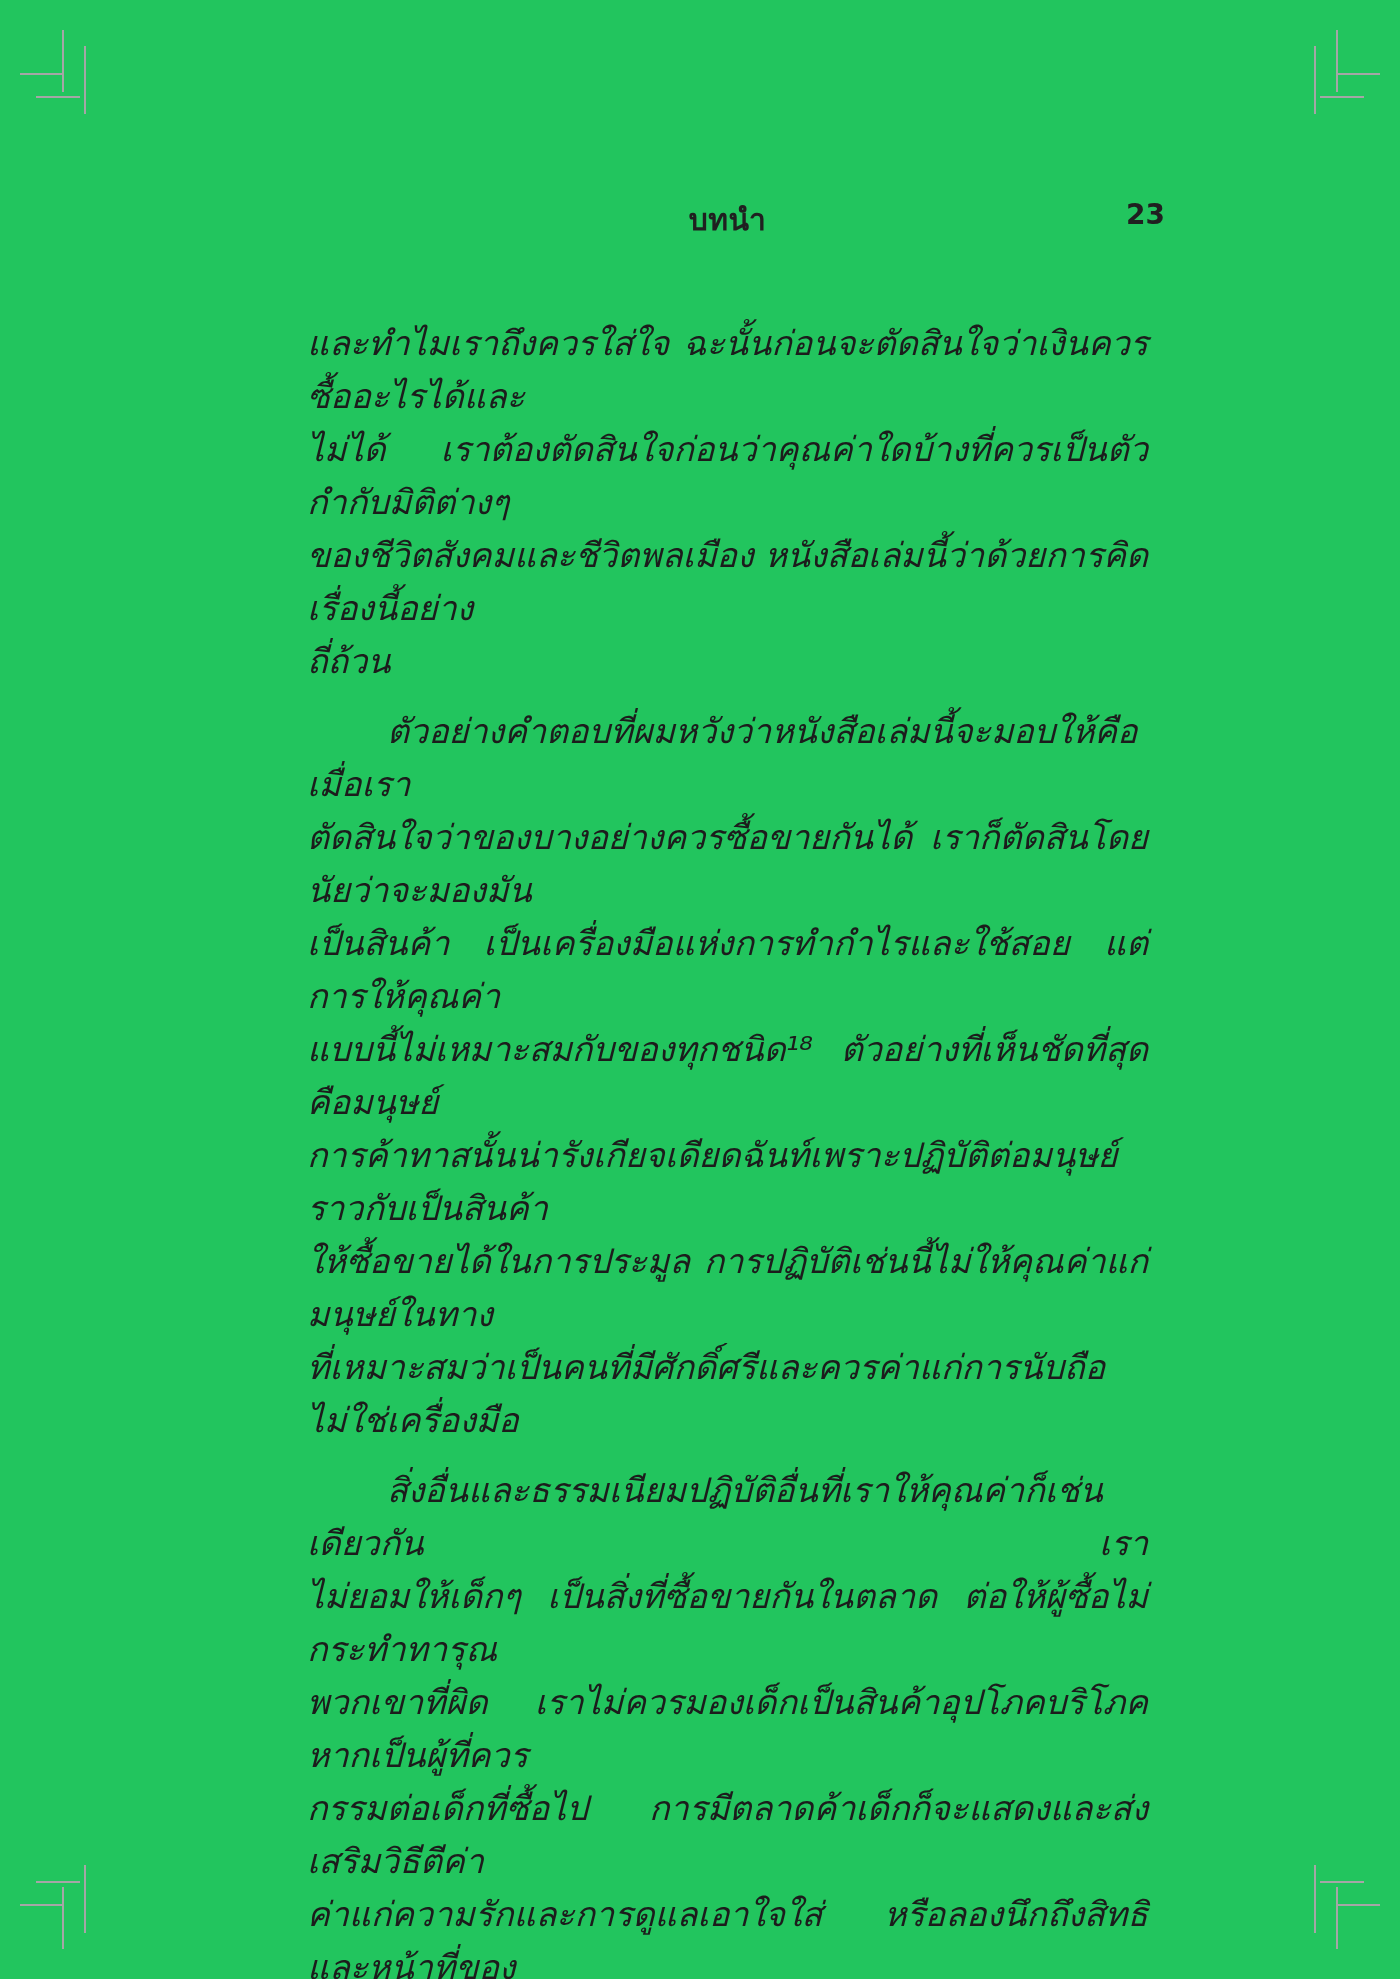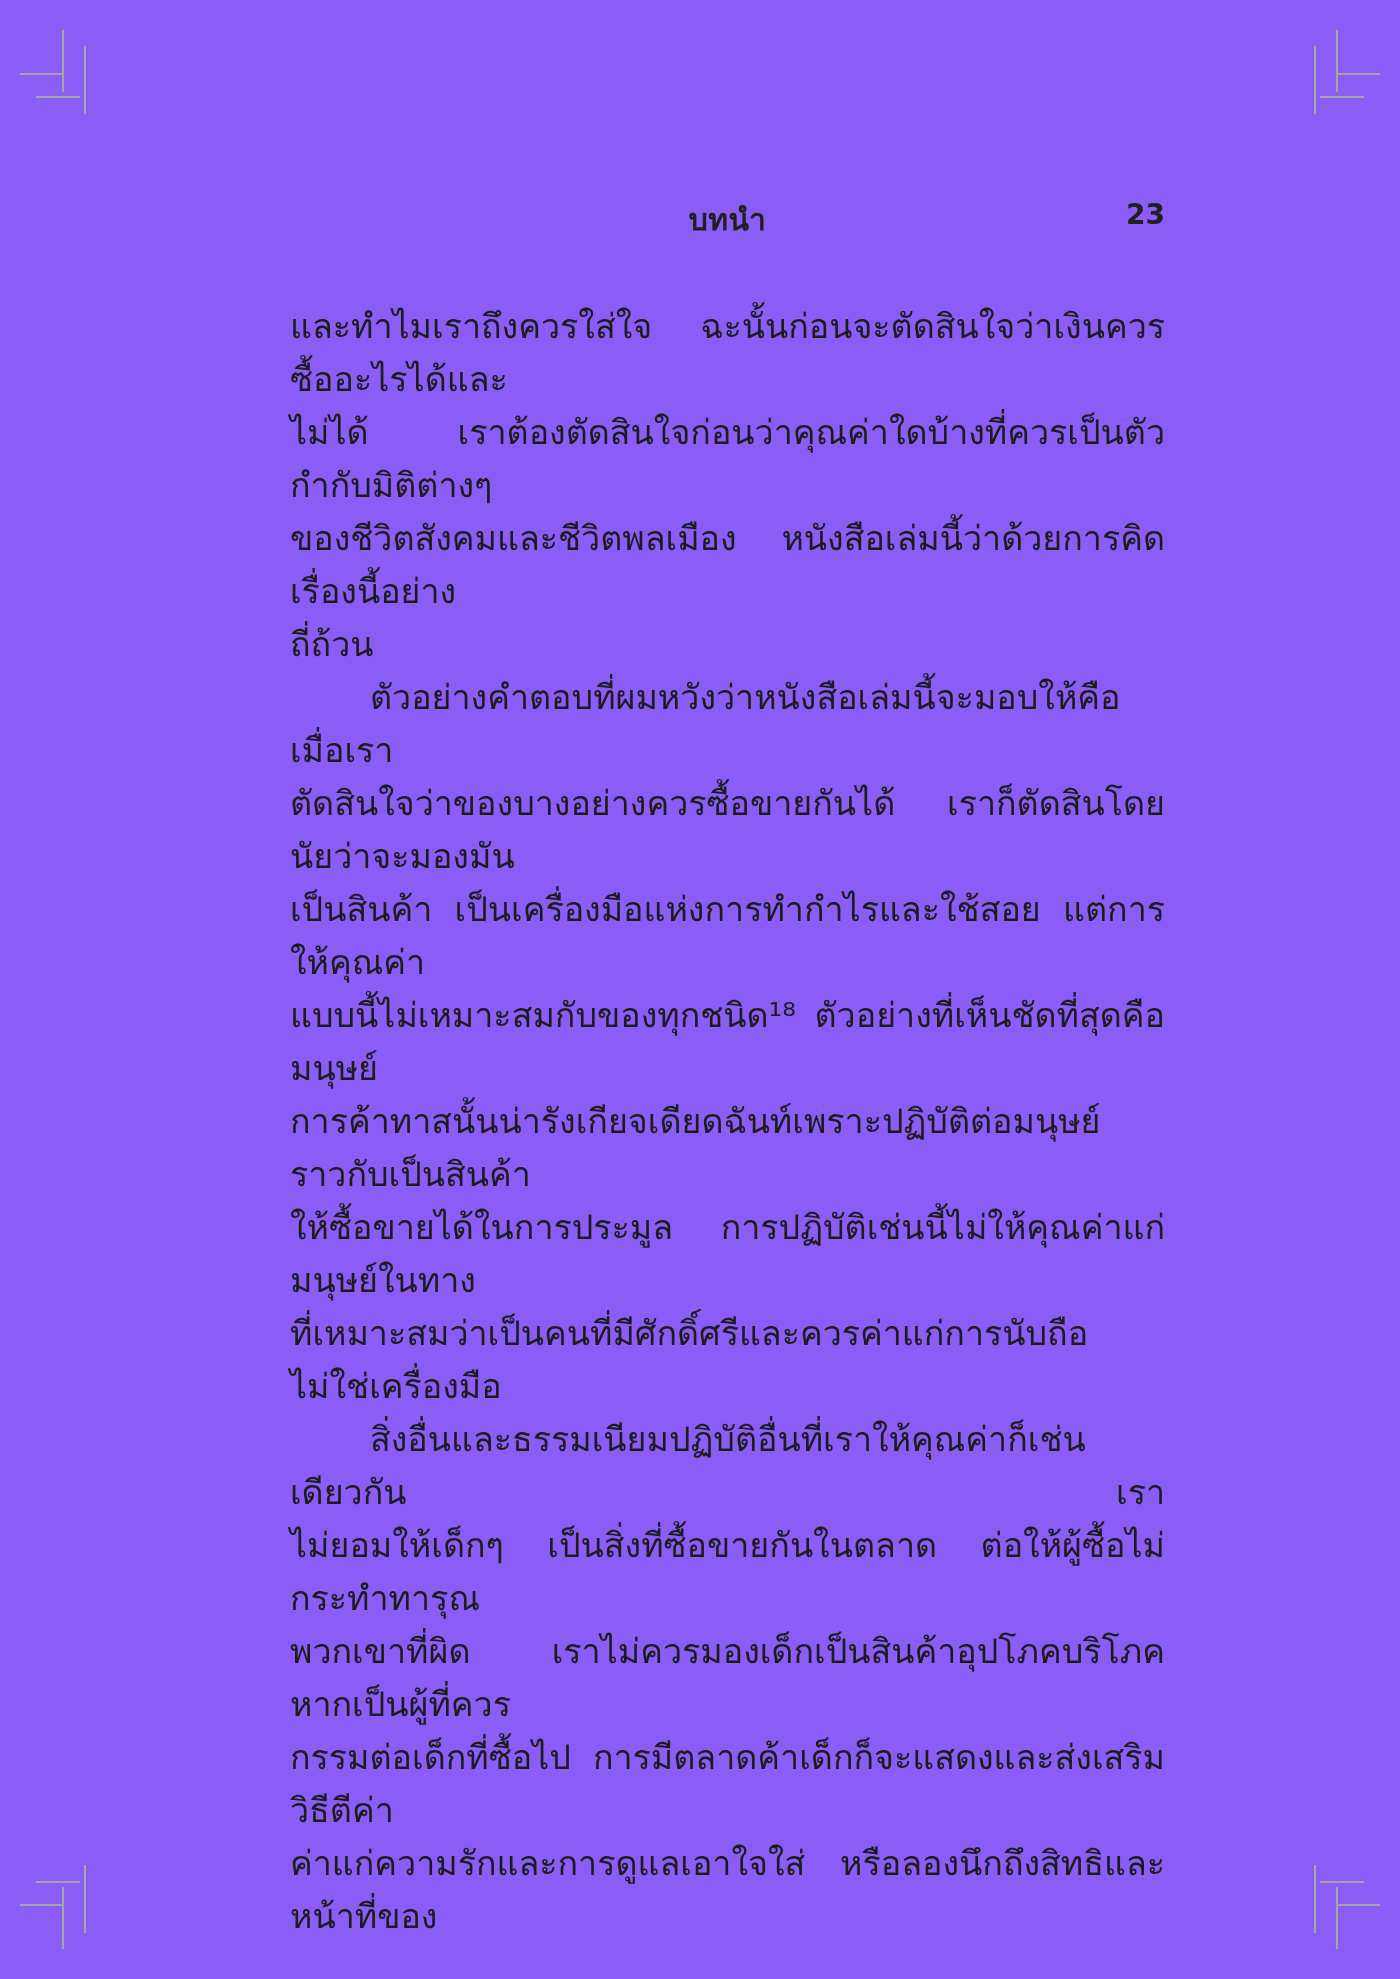--- a/index.html
+++ b/index.html
@@ -54,36 +54,36 @@
   
   .body-text {
     position: absolute;
     left: 290px;
     top: 300px;
     width: 875px;
     font-size: 34px;
     line-height: 53px;
     color: #1c1c1c;
   }
-  .paragraph { margin: 0; }
+  .paragraph { margin: 17px; font-style: italic; }
   .line {
     text-align: justify;
     text-align-last: justify;
     white-space: normal;
   }
   .line.indent { text-indent: 80px; }
   .line.last {
     text-align: right;
     text-align-last: left;
   }
 </style>
 </head>
 <body>
 
-<div class="page" style="background: #8b5cf6; color: rgb(28, 28, 28);">
+<div class="page" style="background: #22c55e; color: rgb(28, 28, 28);">
 
   <div>
     <div class="mark v" style="left: 62px; top: 30px; height: 62px; background: rgb(166, 166, 166);"></div>
     <div class="mark v" style="left: 84px; top: 46px; height: 68px; background: rgb(166, 166, 166);"></div>
     <div class="mark h" style="left: 20px; top: 73px; width: 42px; background: rgb(166, 166, 166);"></div>
     <div class="mark h" style="left: 36px; top: 96px; width: 44px; background: rgb(166, 166, 166);"></div>
   </div>
 
   <div>
     <div class="mark v" style="left: 1336px; top: 30px; height: 62px; background: rgb(166, 166, 166);"></div>

